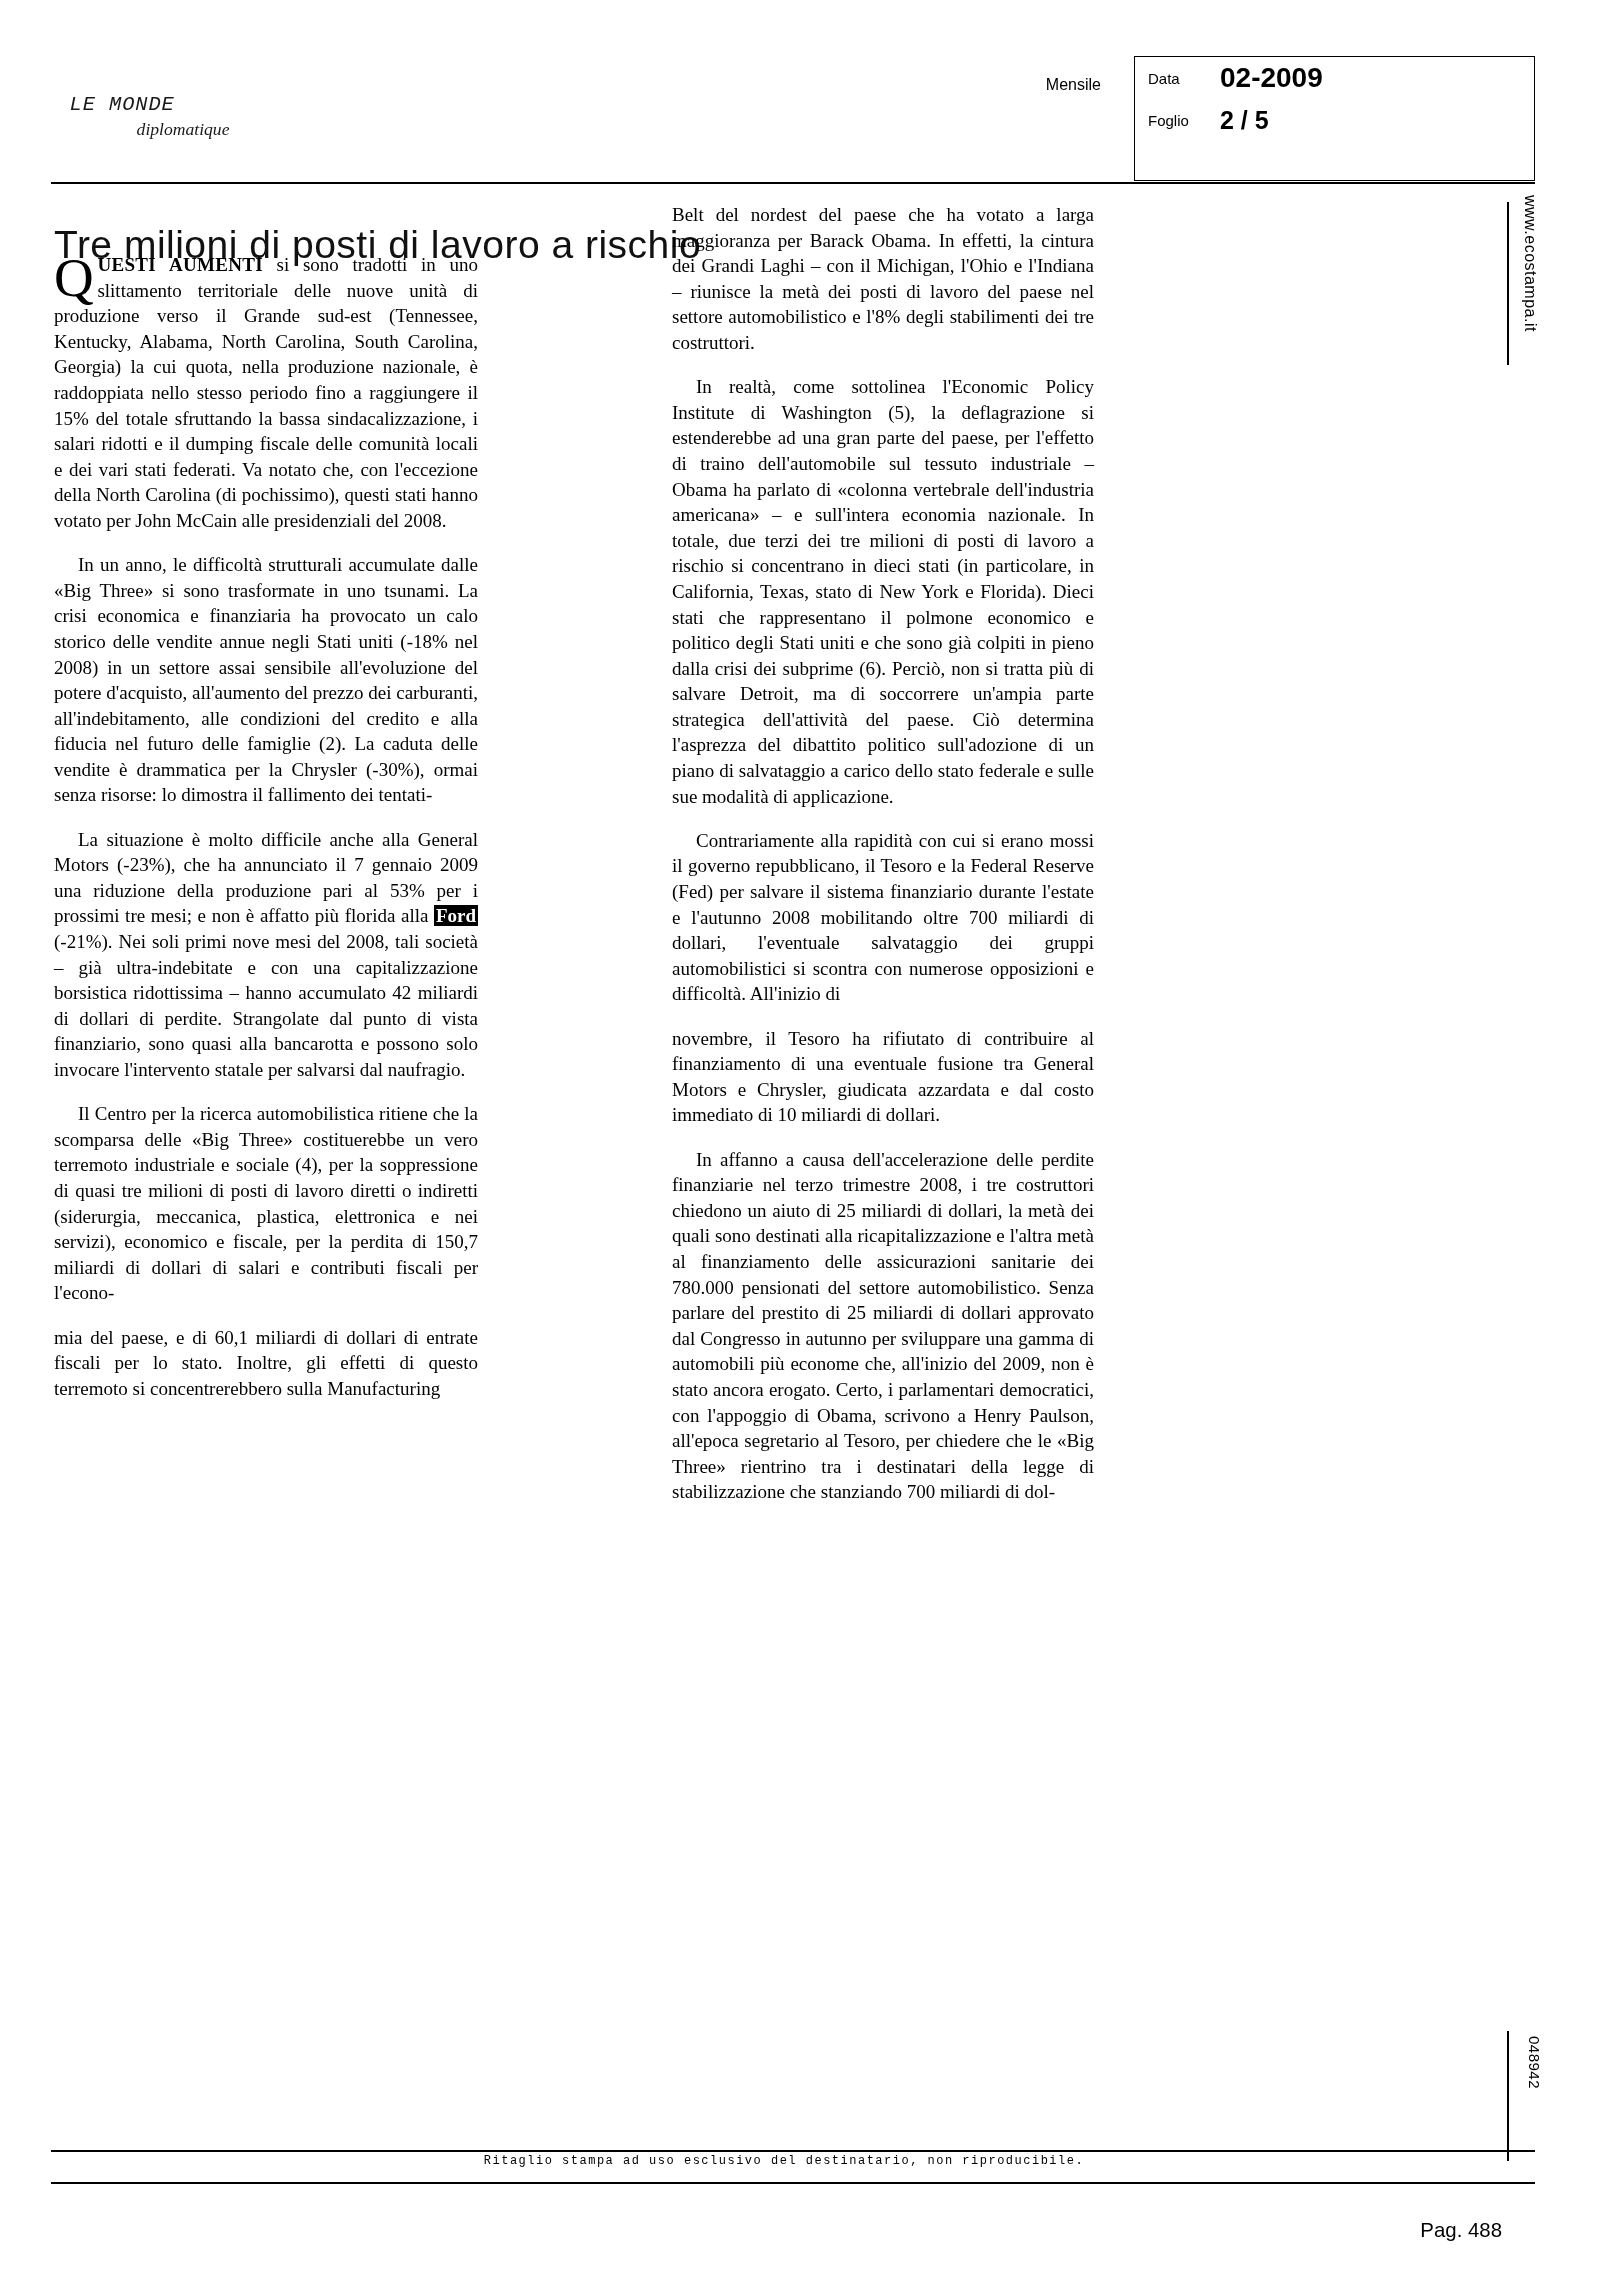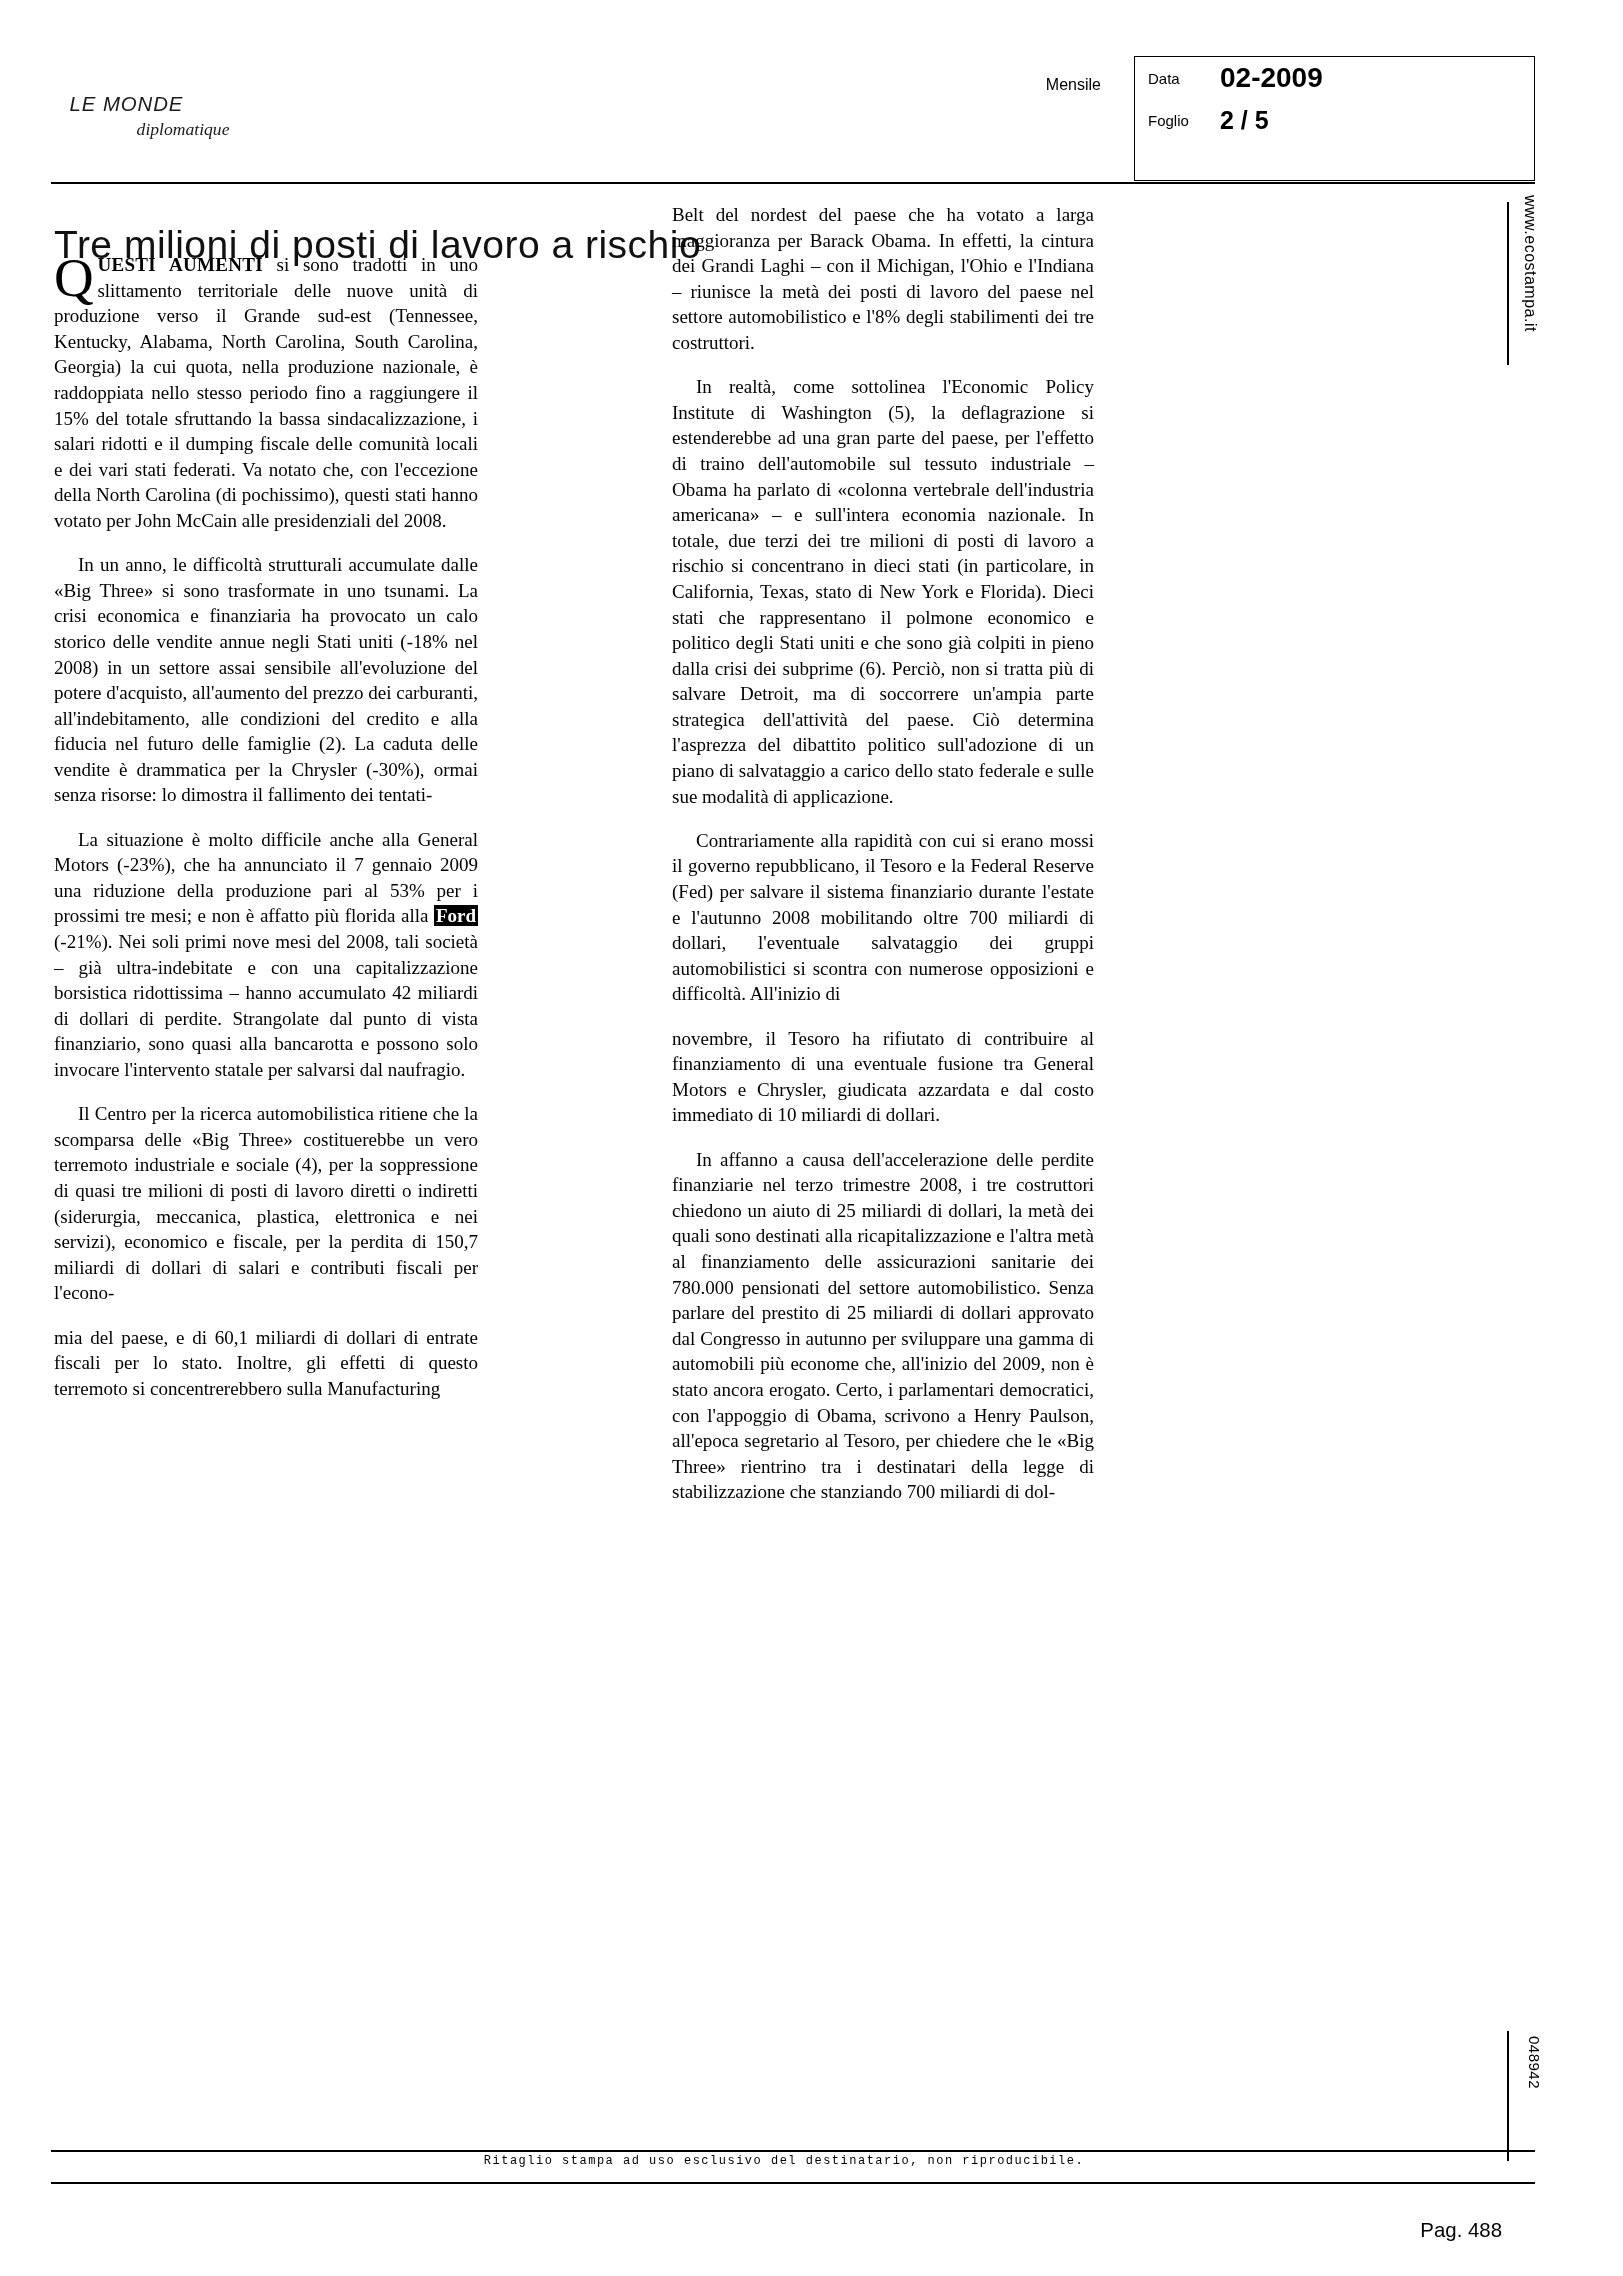--- a/index.html
+++ b/index.html
@@ -29,21 +29,21 @@
     width: 1484px;
     height: 125px;
   }
   .masthead {
     position: absolute;
     left: 18.6px;
     top: 37px;
     width: 390px;
   }
   .masthead .lm-line1 {
-    font-family: Liberation Sans, sans-serif;
+    font-family: Liberation Mono, monospace;
     font-style: italic;
     font-size: 20.4px;
     letter-spacing: 0.9px;
     color: #1a1a1a;
   }
   .masthead .lm-line2 {
     font-family: "Liberation Serif", serif;
     font-style: italic;
     font-size: 17.6px;
     margin-left: 67px;

